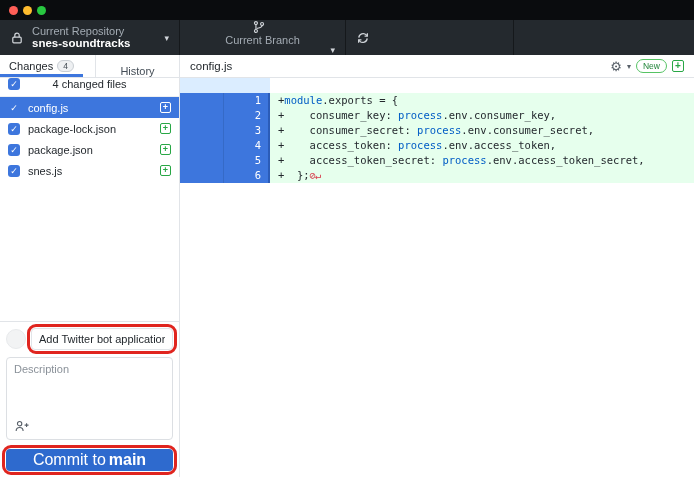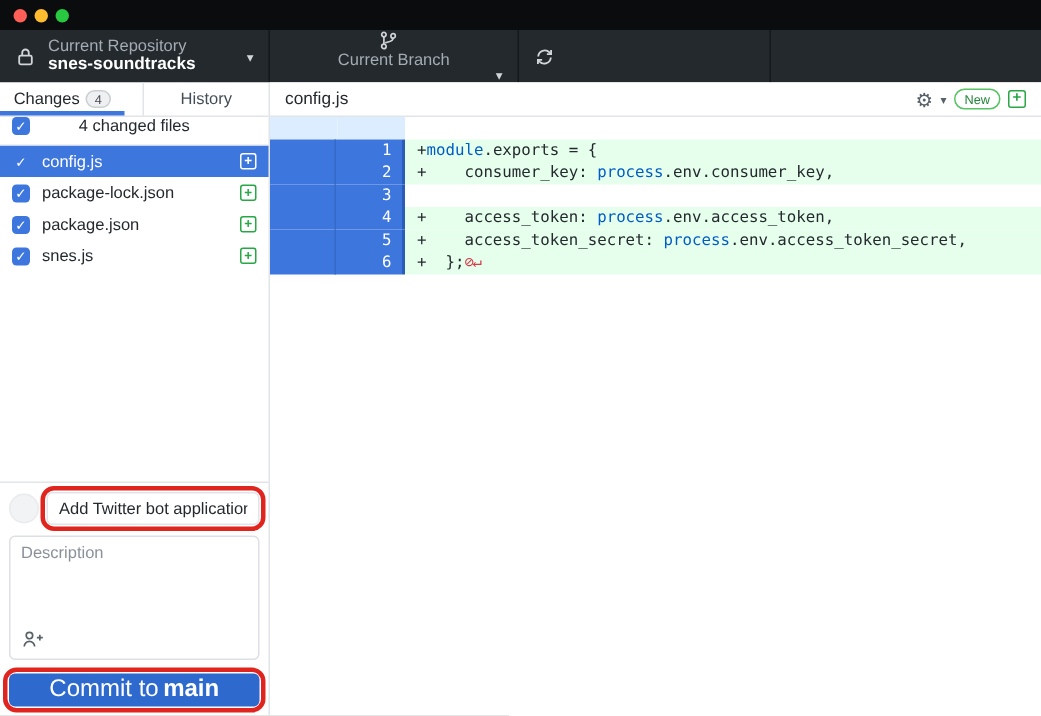--- a/index.html
+++ b/index.html
@@ -28,21 +28,21 @@
   .tb-fill { flex:1; }
 
   
   .content { display:flex; height:422px; }
 
   
   .sidebar { width:180px; border-right:1px solid #e1e4e8; display:flex; flex-direction:column; background:#fff; }
   .tabs { height:23px; display:flex; border-bottom:1px solid #e1e4e8; flex:0 0 auto;gap:12px; }
   .tab { flex:1; display:flex; align-items:center; justify-content:center; font-size:11px; color:#24292e; position:relative; cursor:pointer; gap:4px; }
   .tab.active::after { content:""; position:absolute; left:0; right:0; bottom:0; height:3px; background:var(--accent_blue,#3d76dd); }
-  .tab.history { border-left:1px solid #e1e4e8; color:#444d56; }
+  .tab.history { border-left:1px solid #e1e4e8; color:#444d56;align-items:flex-end; }
   .badge { background:#eef0f2; border:1px solid #c9ced3; color:#424a52; border-radius:8px; font-size:8.5px; padding:0 5px; line-height:11px; height:12px; }
 
   .select-all { height:19px; flex:0 0 auto; position:relative; display:flex; align-items:flex-start; border-bottom:1px solid #eef0f2; }
   .select-all .lbl { position:absolute; left:0; right:0; text-align:center; font-size:11px; color:#24292e; }
   .cb { width:12px; height:12px; border-radius:3px; background:var(--accent_blue,#3d76dd); color:#fff;
         font-size:9px; line-height:12px; text-align:center; flex:0 0 auto; cursor:pointer; }
   .cb::after { content:"✓"; }
   .select-all .cb { margin-left:8px; position:relative; z-index:1; }
 
   .file-list { flex:0 0 auto; }
@@ -255,20 +255,21 @@
                 <span class="g-old"></span>
                 <span class="g-new">2</span>
               </span>
               <span class="code"><span>+    consumer_key: </span><span class="kw">process</span><span>.env.consumer_key,</span></span>
             </div>
             <div class="drow added">
               <span class="gutter">
                 <span class="g-old"></span>
                 <span class="g-new">3</span>
               </span>
+              <span class="code"><span>+    consumer_secret: </span><span class="kw">process</span><span>.env.consumer_secret,</span></span>
             </div>
             <div class="drow added">
               <span class="gutter">
                 <span class="g-old"></span>
                 <span class="g-new">4</span>
               </span>
               <span class="code"><span>+    access_token: </span><span class="kw">process</span><span>.env.access_token,</span></span>
             </div>
             <div class="drow added">
               <span class="gutter">

